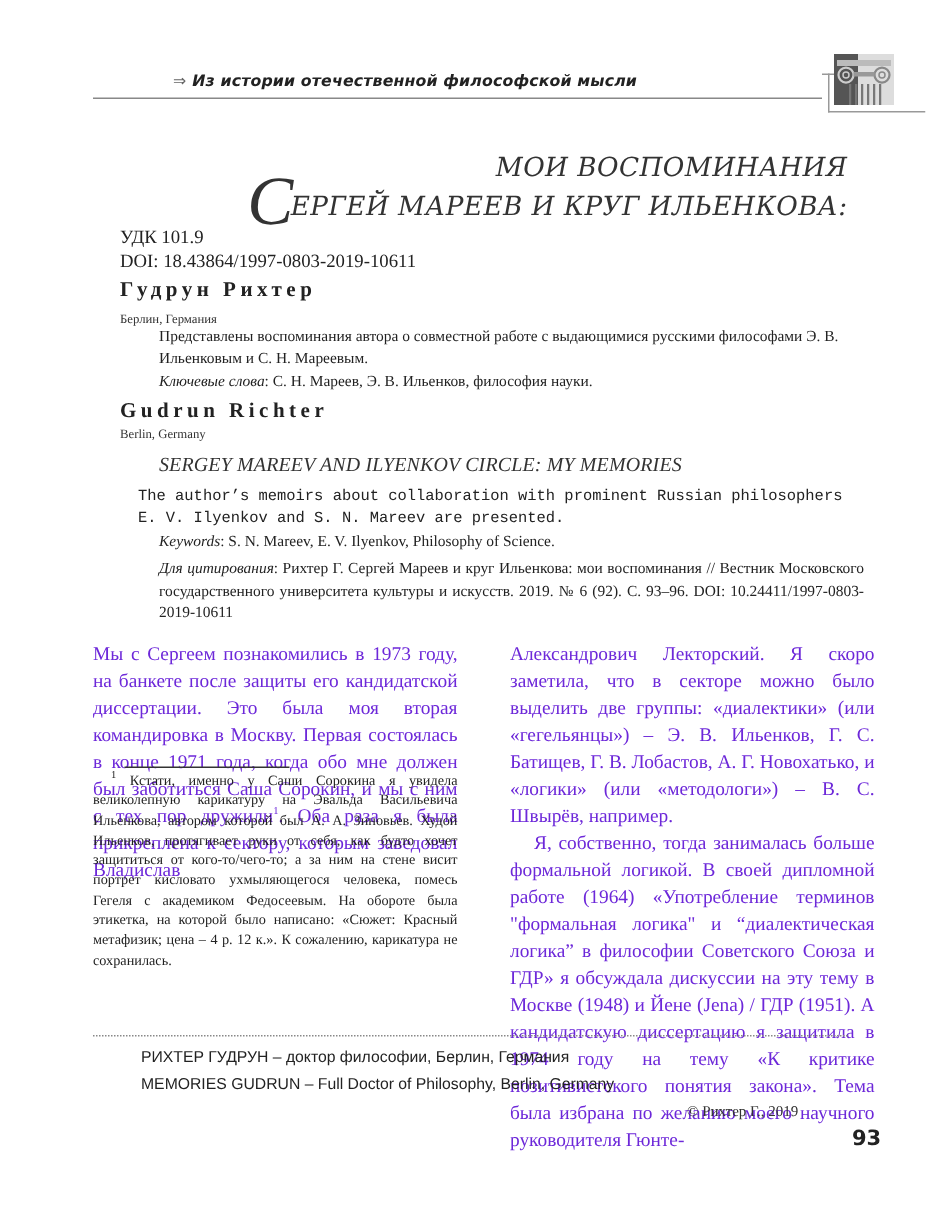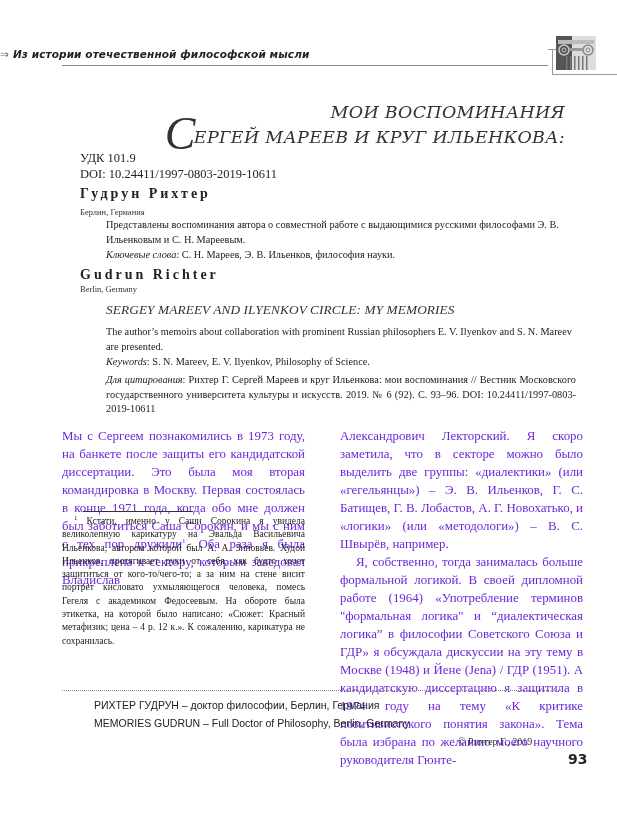--- a/index.html
+++ b/index.html
@@ -1,20 +1,20 @@
 <!DOCTYPE html>
 <html><head>
 <meta charset="utf-8">
 <style>
   html, body { margin: 0; padding: 0; background: #ffffff; }
   body { width: 617px; height: 820px; position: relative; overflow: hidden; font-family: "DejaVu Serif", "Liberation Serif", serif; color: #222; }
   .abs { position: absolute; }
 
   
-  .running-head { left: 0; top: 48px; width: 540px; text-align: left; font-family: "DejaVu Sans", "Liberation Sans", sans-serif; font-weight: bold; font-style: italic; font-size: 10.5px; color: #222; letter-spacing: 0.1px; }
+  .running-head { left: 0; top: 48px; width: 540px; text-align: center; font-family: "DejaVu Sans", "Liberation Sans", sans-serif; font-weight: bold; font-style: italic; font-size: 10.5px; color: #222; letter-spacing: 0.1px; }
   .running-head .arrow { font-weight: normal; font-style: normal; color: #666; margin-right: 4px; }
   .head-rule { left: 62px; top: 65px; width: 486px; height: 1px; background: #888; }
   .logo { left: 556px; top: 36px; width: 40px; height: 34px; }
   .logo-line-v { left: 552px; top: 49px; width: 1px; height: 26px; background: #999; }
   .logo-line-h { left: 552px; top: 74px; width: 65px; height: 1px; background: #999; }
   .logo-line-h2 { left: 548px; top: 49px; width: 8px; height: 1px; background: #999; }
 
   
   .title { right: 52px; top: 100px; text-align: right; font-family: "DejaVu Serif", "Liberation Serif", serif; font-style: italic; font-size: 17.5px; color: #333; line-height: 24px; letter-spacing: 0.3px; }
   .title .cap { font-family: "Liberation Serif", serif; font-size: 46px; font-style: italic; color: #333; line-height: 20px; vertical-align: -6px; margin-right: -2px; }
@@ -24,21 +24,21 @@
   .city-ru { left: 80px; top: 207px; font-family: "Liberation Serif", serif; font-size: 8.5px; color: #333; }
 
   .abstract-ru { left: 106px; top: 217px; width: 470px; font-family: "Liberation Serif", serif; font-size: 10.3px; line-height: 15px; color: #222; }
   .keywords-ru { left: 106px; top: 247px; width: 470px; font-family: "Liberation Serif", serif; font-size: 10.3px; line-height: 15px; color: #222; }
   .ital { font-style: italic; }
 
   .author-en { left: 80px; top: 267px; font-family: "Liberation Serif", serif; font-weight: bold; font-size: 14px; letter-spacing: 3px; color: #222; }
   .city-en { left: 80px; top: 284px; font-family: "Liberation Serif", serif; font-size: 8.5px; color: #333; }
 
   .title-en { left: 106px; top: 302px; font-family: "Liberation Serif", serif; font-style: italic; font-size: 13.3px; color: #333; letter-spacing: 0.1px; }
-  .abstract-en { left: 106px; top: 324px; width: 470px; font-family: Liberation Serif, serif; font-size: 10.3px; line-height: 15px; color: #222; }
+  .abstract-en { left: 92px; top: 324px; width: 470px; font-family: Liberation Mono, monospace; font-size: 10.3px; line-height: 15px; color: #222; }
   .keywords-en { left: 106px; top: 354px; width: 470px; font-family: "Liberation Serif", serif; font-size: 10.3px; line-height: 15px; color: #222; }
   .citation { left: 106px; top: 373px; width: 470px; font-family: "Liberation Serif", serif; font-size: 10.3px; line-height: 14.5px; color: #222; text-align: justify; }
 
   
   .col { font-family: "Liberation Serif", serif; font-size: 12.9px; line-height: 18px; color: #6d28d9; text-align: justify; }
   .col-left { left: 62px; top: 427px; width: 243px; }
   .col-right { left: 340px; top: 427px; width: 243px; }
   .col p { margin: 0; }
   .indent { text-indent: 16px; }
   sup { font-size: 7px; vertical-align: super; line-height: 0; }
@@ -84,21 +84,21 @@
   </svg>
 </div>
 
 <div class="abs title">
   <div>МОИ ВОСПОМИНАНИЯ</div>
   <div><span class="cap">С</span><span>ЕРГЕЙ МАРЕЕВ И КРУГ ИЛЬЕНКОВА:</span></div>
 </div>
 
 <div class="abs udk">
   <div>УДК 101.9</div>
-  <div>DOI: 10.24411/1997-0803-2019-10611</div>
+  <div>DOI: 18.43864/1997-0803-2019-10611</div>
 </div>
 
 <div class="abs author-ru">Гудрун Рихтер</div>
 <div class="abs city-ru">Берлин, Германия</div>
 <div class="abs abstract-ru">Представлены воспоминания автора о совместной работе с выдающимися русскими философами Э. В. Ильенковым и С. Н. Мареевым.</div>
 <div class="abs keywords-ru"><span class="ital">Ключевые слова</span><span>: С. Н. Мареев, Э. В. Ильенков, философия науки.</span></div>
 
 <div class="abs author-en">Gudrun Richter</div>
 <div class="abs city-en">Berlin, Germany</div>
 <div class="abs title-en">SERGEY MAREEV AND ILYENKOV CIRCLE: MY MEMORIES</div>

